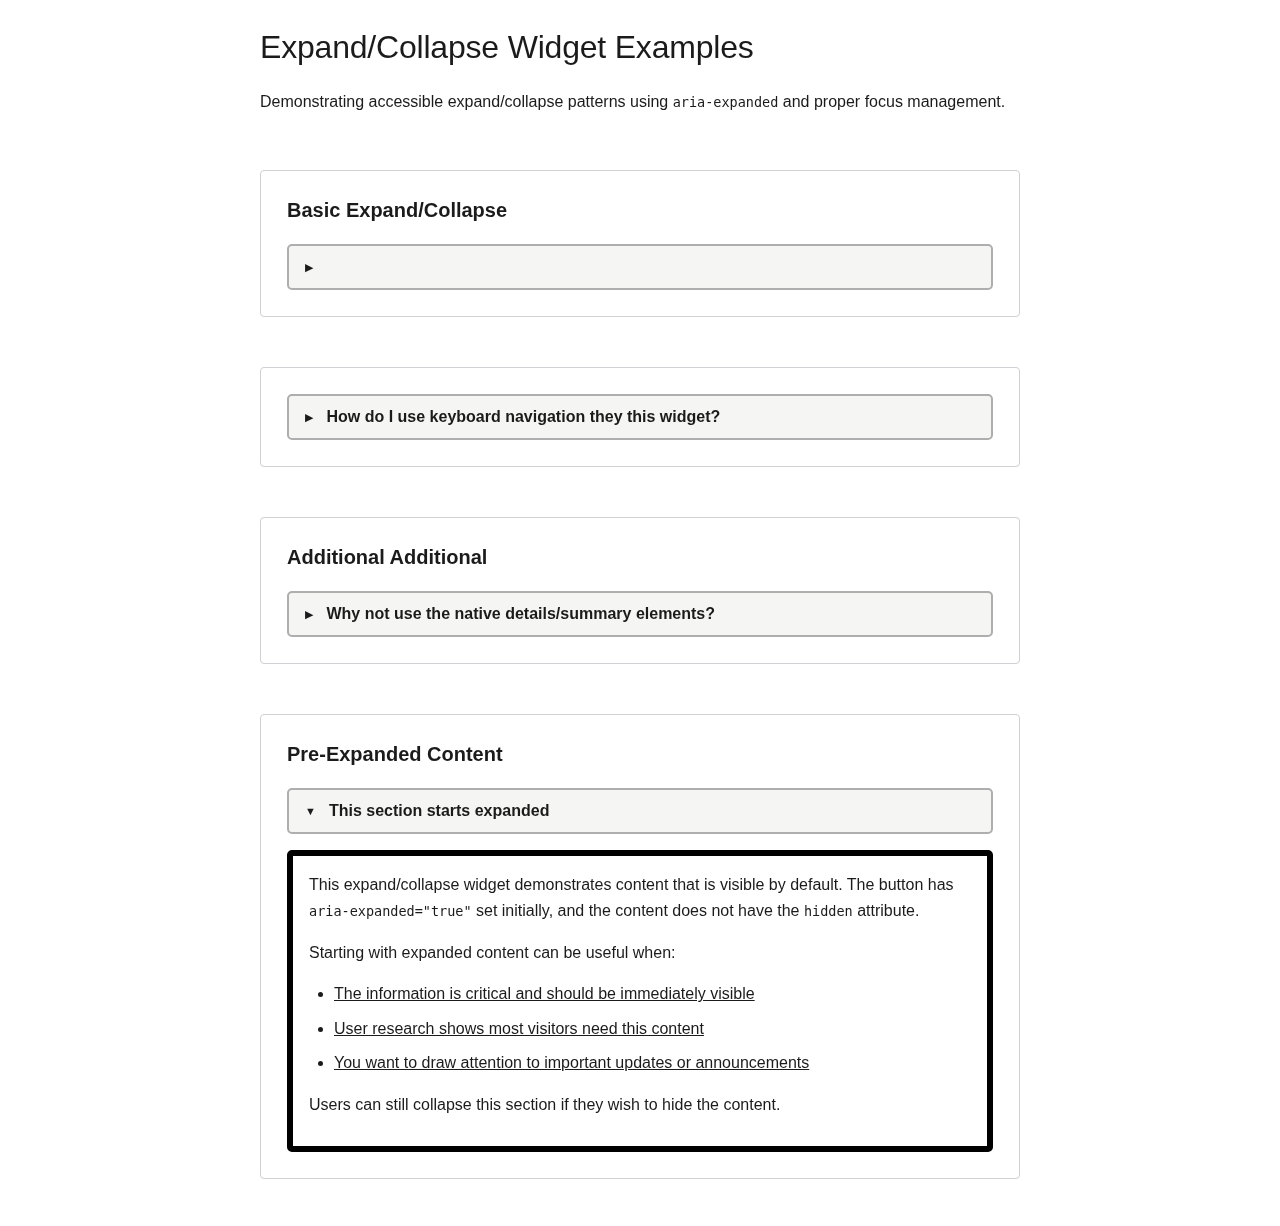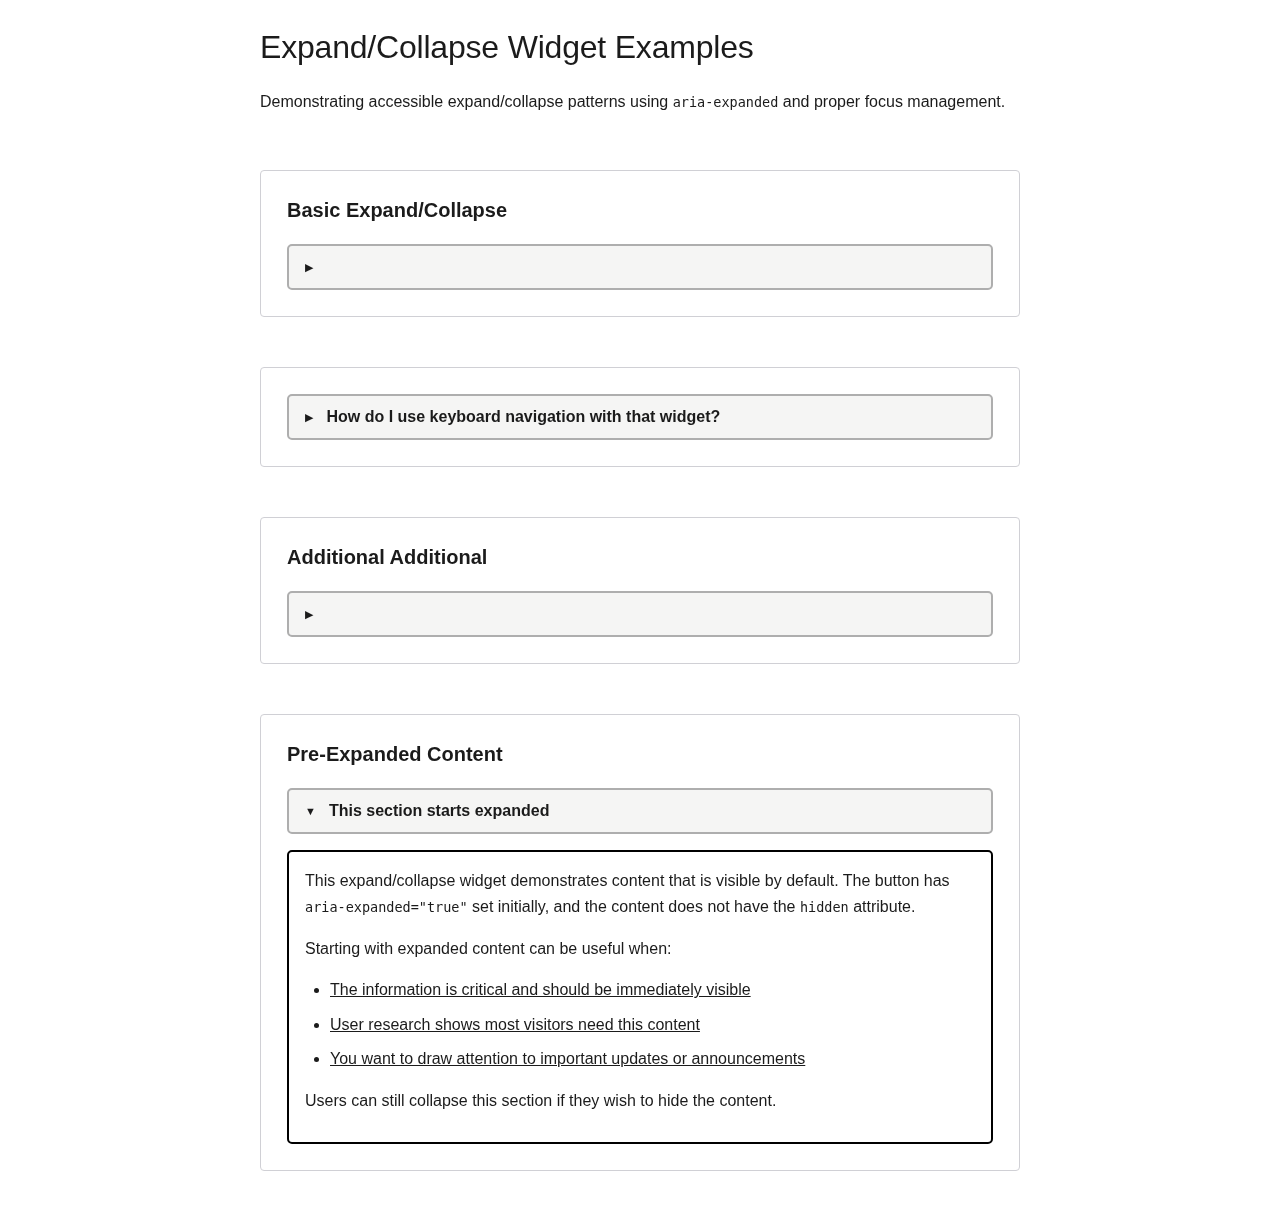--- a/index.html
+++ b/index.html
@@ -63,21 +63,21 @@
   }
   .toggle-icon {
     font-size: 11px;
     line-height: 1;
     margin-right: 13px;
     color: #1b1b1b;
     flex: 0 0 auto;
   }
   .panel {
     margin-top: 16px;
-    border: 2px solid #000000;
+    border: 6px solid #000000;
     border-radius: 5px;
     padding: 16px;
     line-height: 1.6;
   }
   .panel p { margin: 0 0 16px 0; }
   .panel p:last-child { margin-bottom: 12px; }
   .panel ul {
     margin: 16px 0;
     padding-left: 25px;
     text-decoration: underline;
@@ -97,28 +97,29 @@
   <section class="card">
     <h2 class="card-heading">Basic Expand/Collapse</h2>
     <button class="toggle-button" aria-expanded="false">
       <span class="toggle-icon">▶</span>
     </button>
   </section>
 
   <section class="card">
     <button class="toggle-button" aria-expanded="false">
       <span class="toggle-icon">▶</span>
-      <span>How do I use keyboard navigation with that widget?</span>
+      <span>How do I use keyboard navigation they this widget?</span>
     </button>
   </section>
 
   <section class="card">
     <h2 class="card-heading">Additional Additional</h2>
     <button class="toggle-button" aria-expanded="false">
       <span class="toggle-icon">▶</span>
+      <span>Why not use the native details/summary elements?</span>
     </button>
   </section>
 
   <section class="card">
     <h2 class="card-heading">Pre-Expanded Content</h2>
     <button class="toggle-button" aria-expanded="true">
       <span class="toggle-icon">▼</span>
       <span>This section starts expanded</span>
     </button>
 

